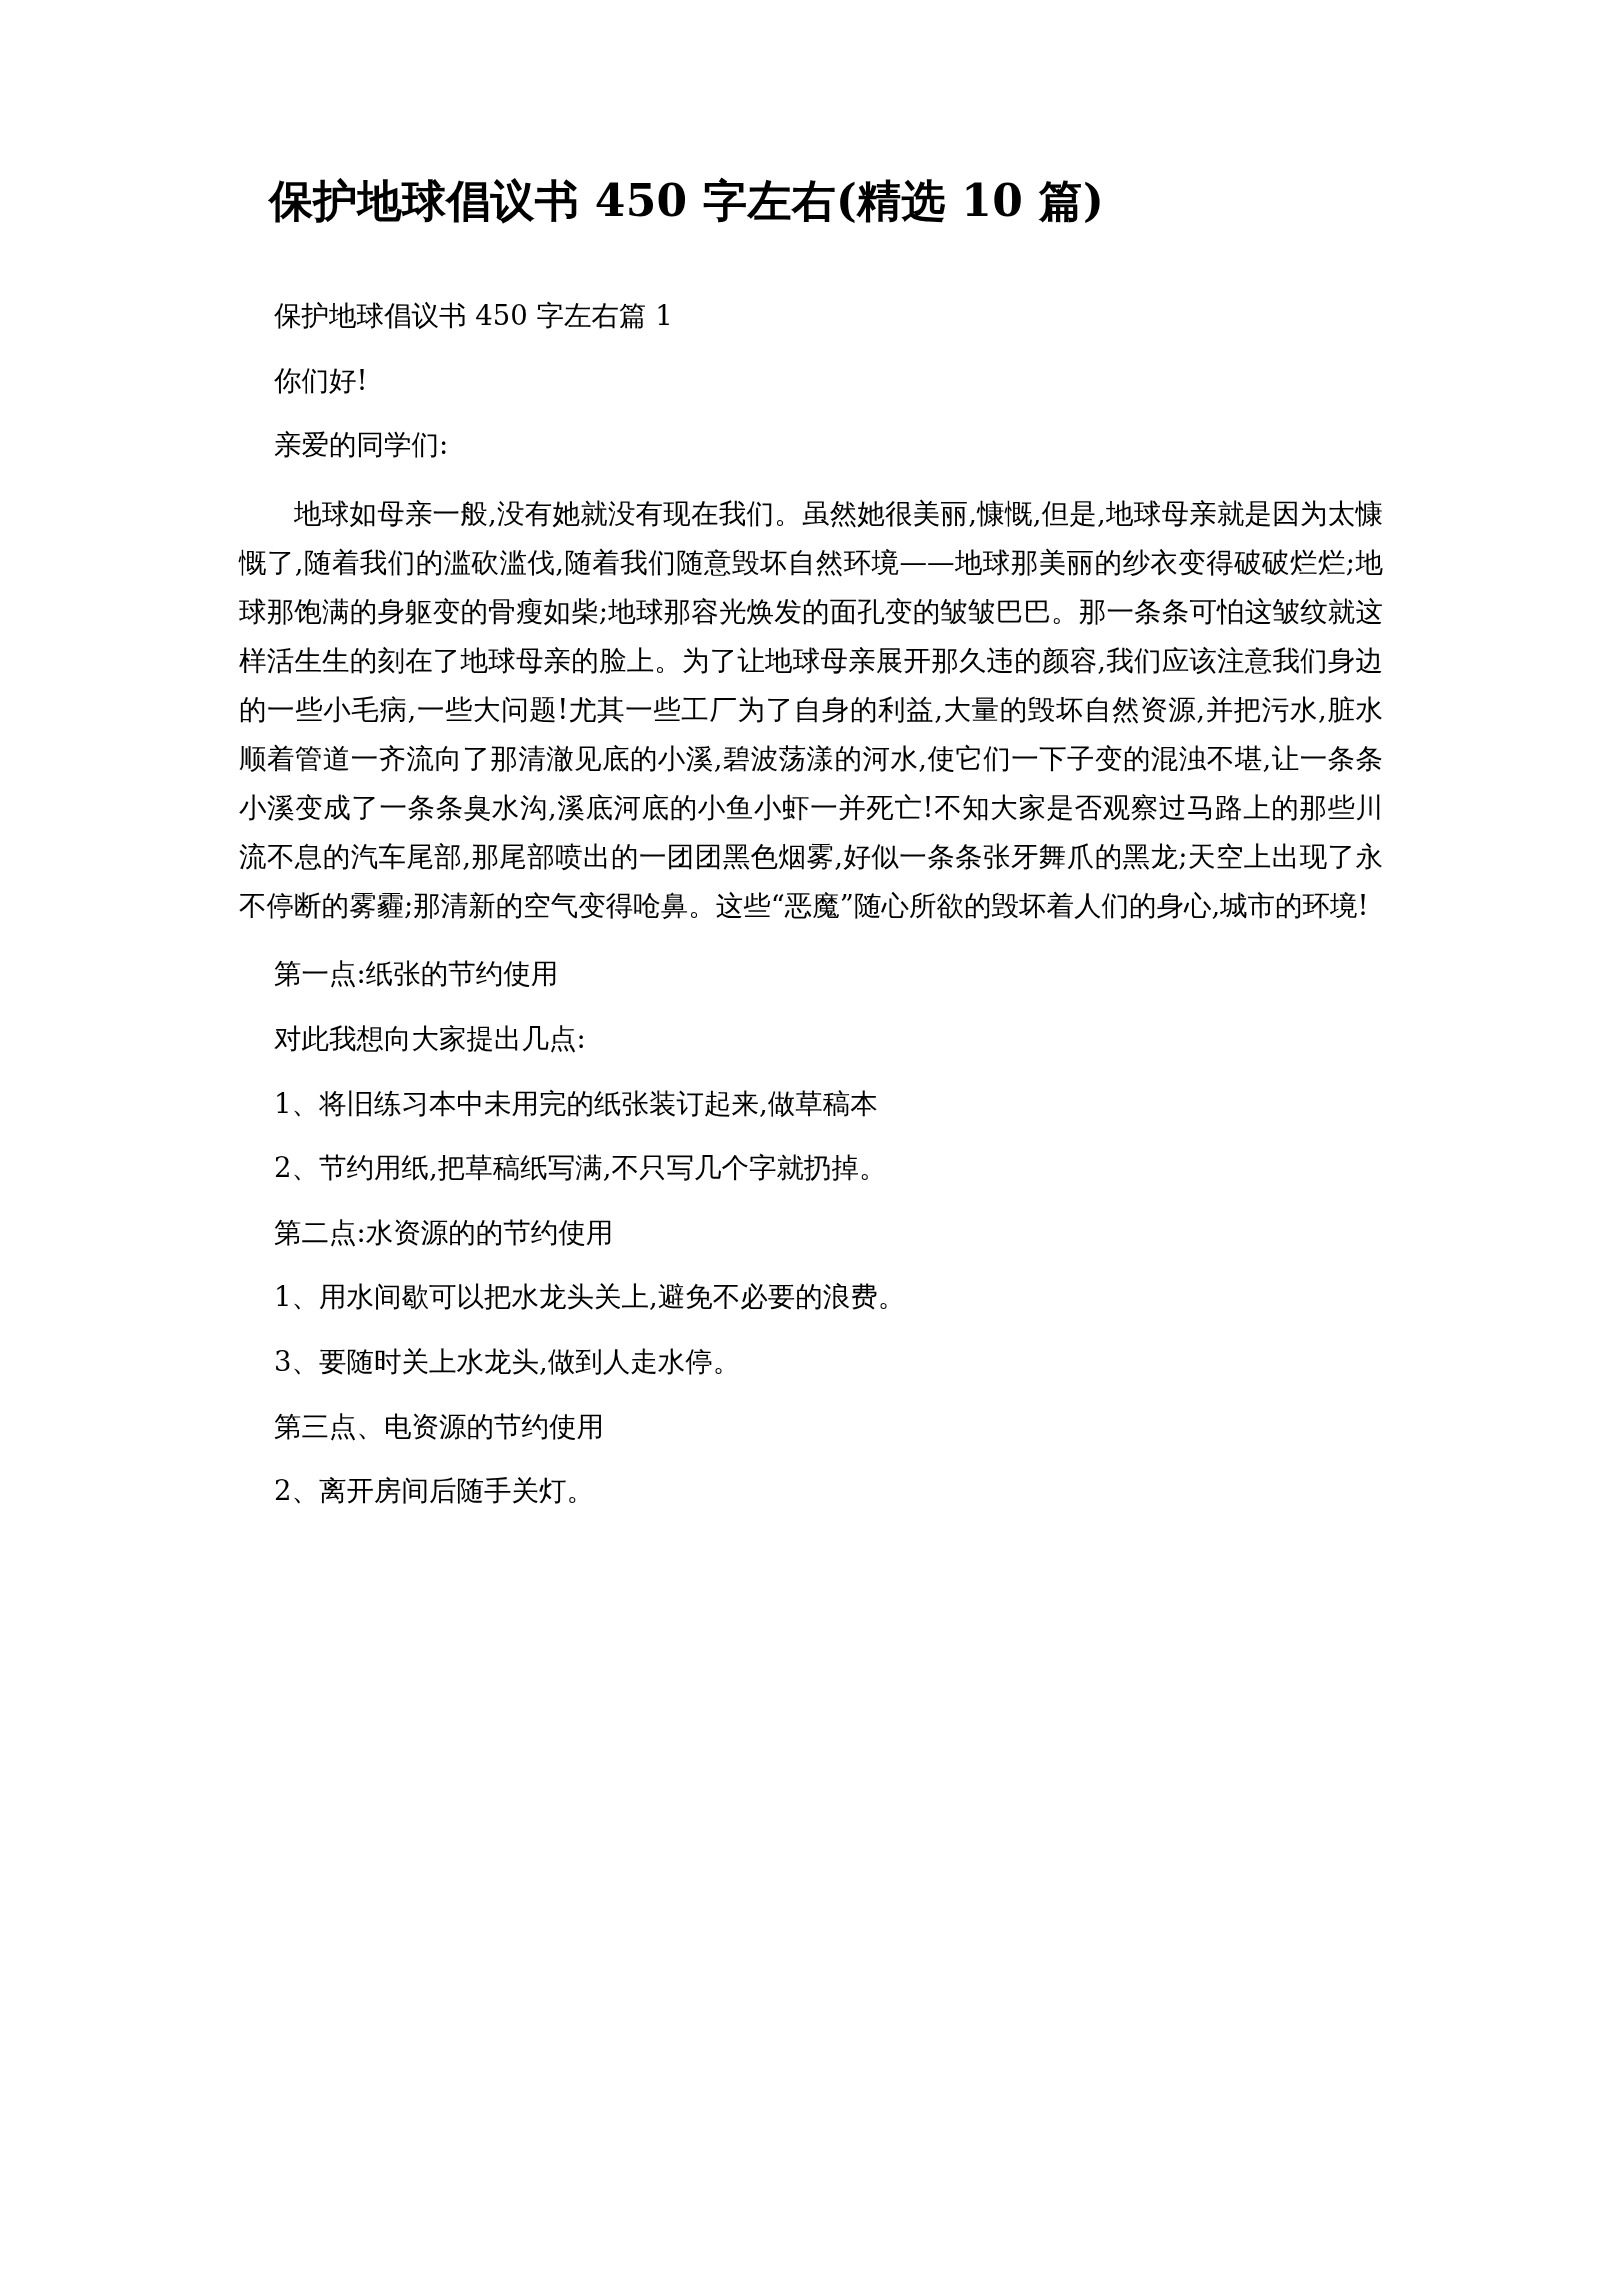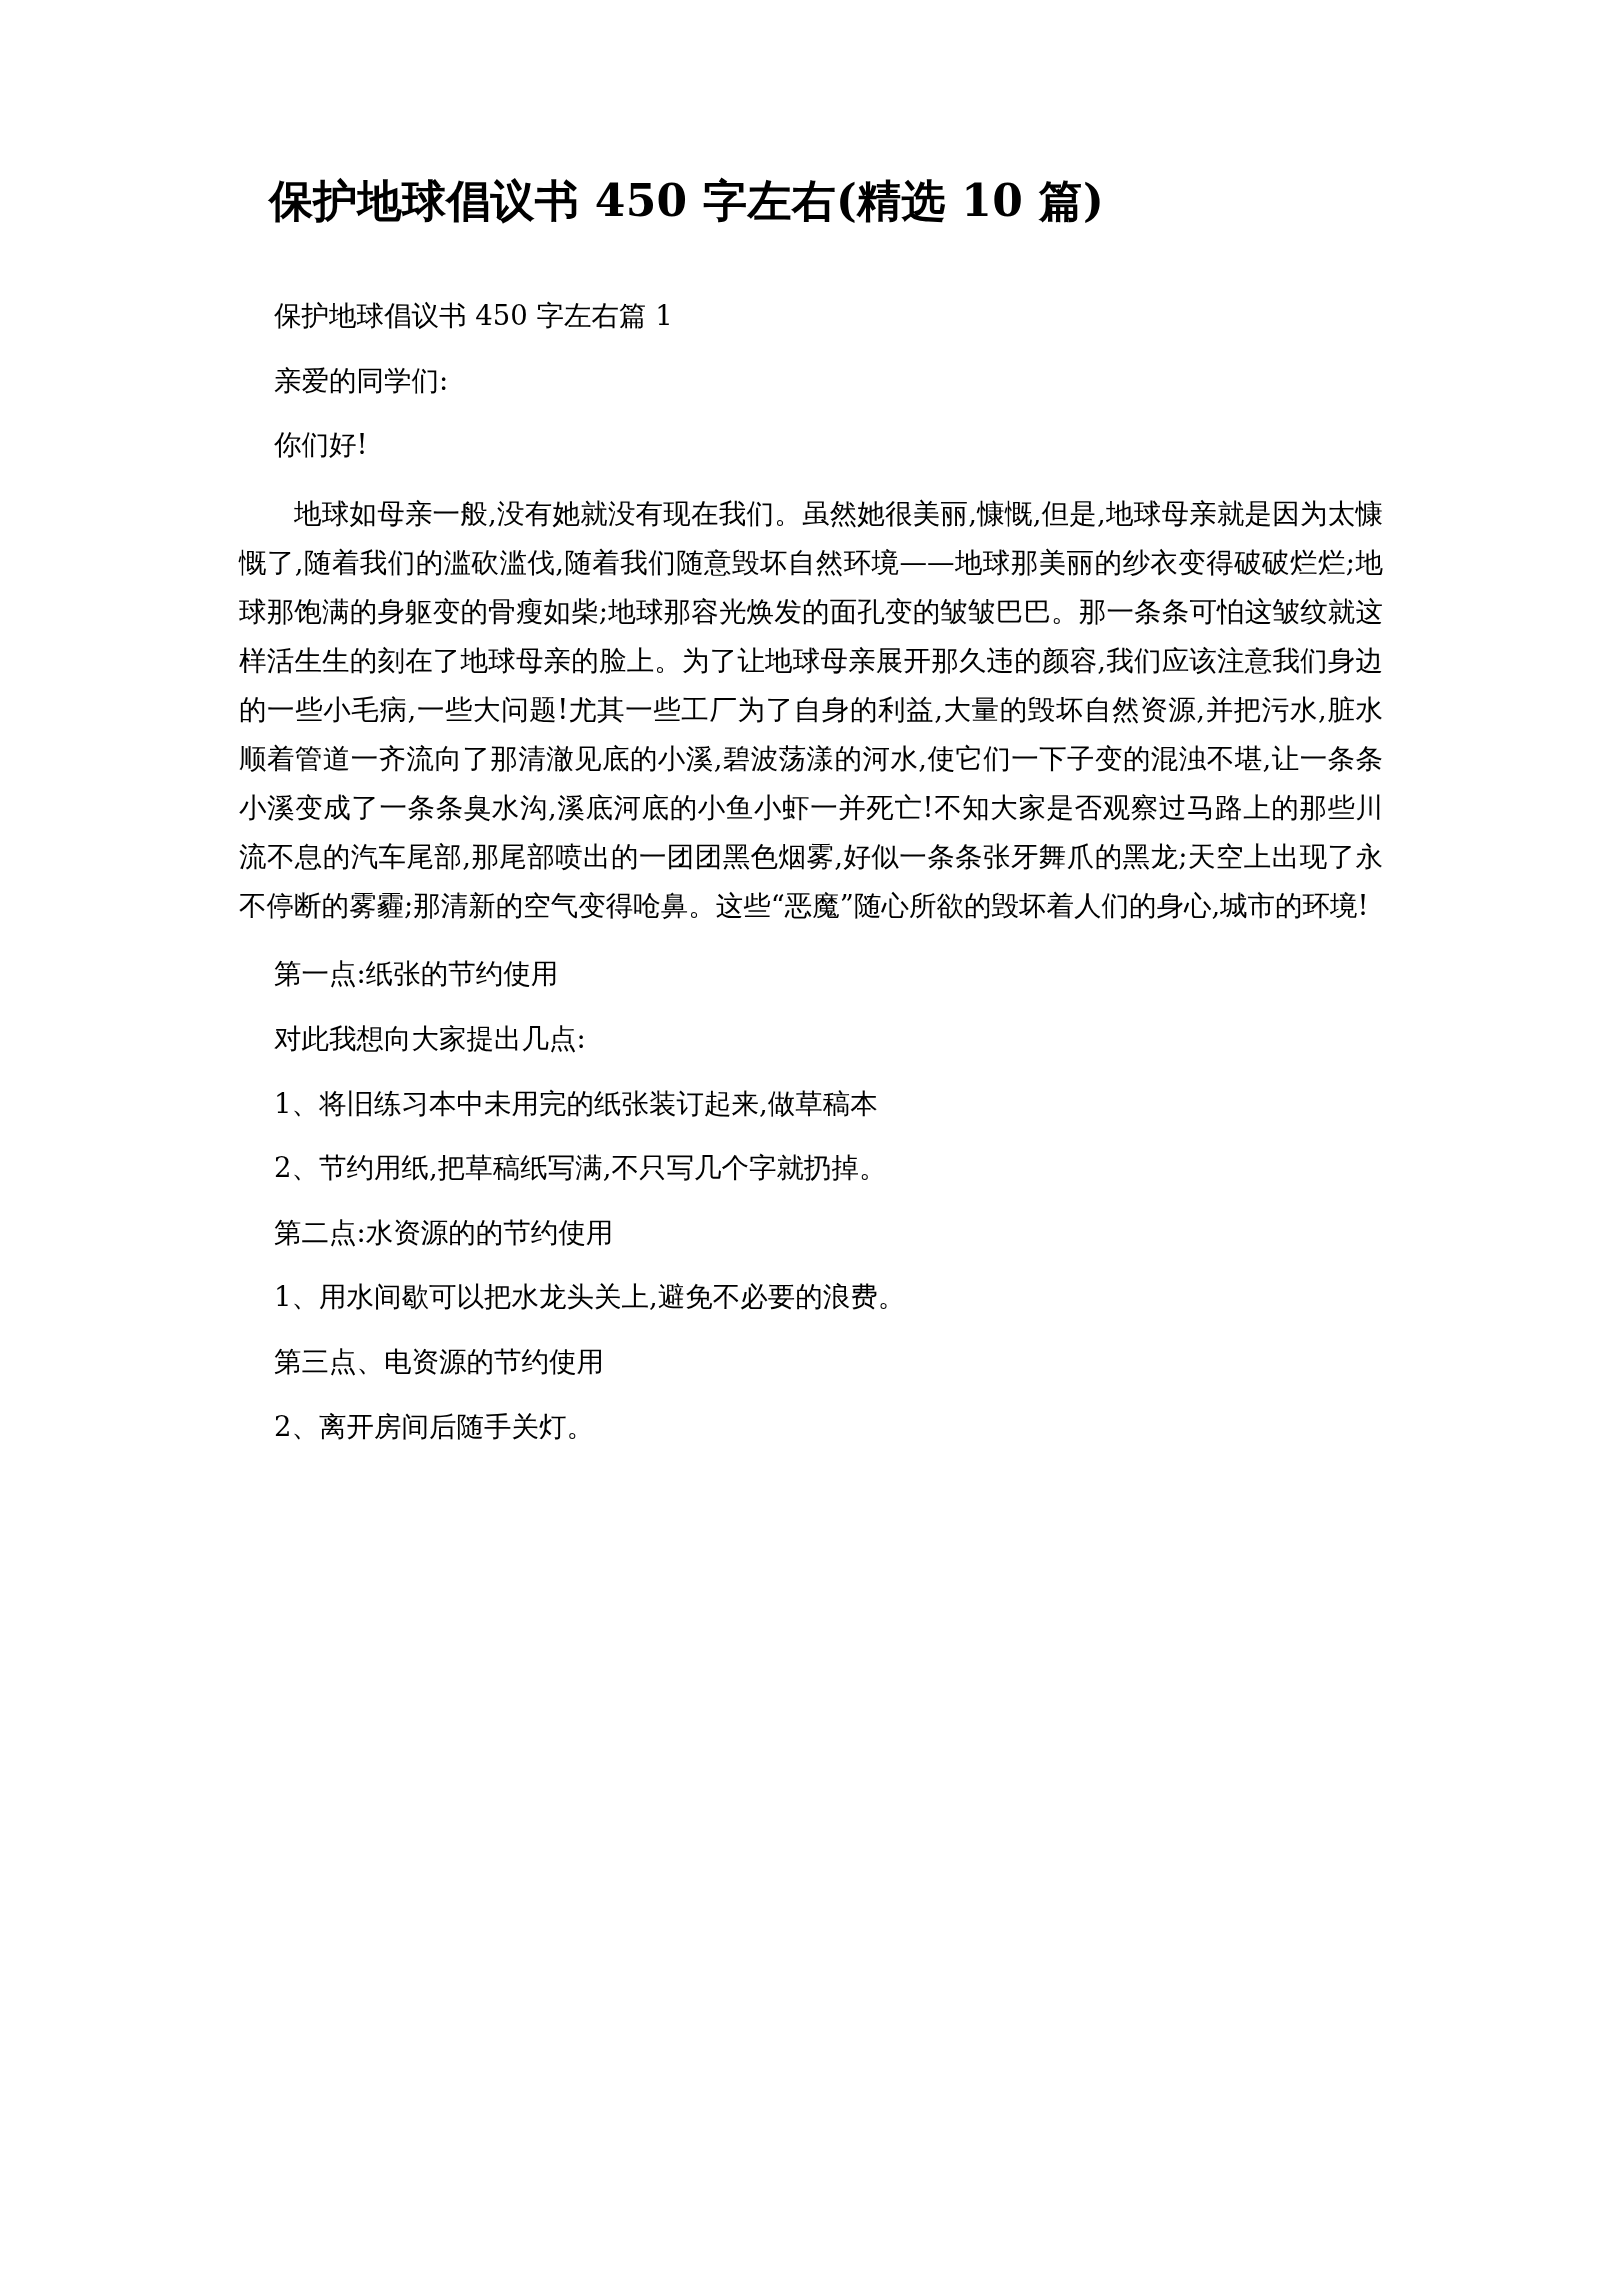--- a/index.html
+++ b/index.html
@@ -75,33 +75,34 @@
 </head>
 <body>
 
 <div class="page">
   <div class="content">
 
     <h1 class="doc-title">保护地球倡议书 450 字左右(精选 10 篇)</h1>
 
     <div class="line">保护地球倡议书 450 字左右篇 1</div>
 
+    <div class="line">你们好!</div>
+
     <div class="line">亲爱的同学们:</div>
-
-    <div class="line">你们好!</div>
 
     <p class="para">地球如母亲一般,没有她就没有现在我们。虽然她很美丽,慷慨,但是,地球母亲就是因为太慷慨了,随着我们的滥砍滥伐,随着我们随意毁坏自然环境——地球那美丽的纱衣变得破破烂烂;地球那饱满的身躯变的骨瘦如柴;地球那容光焕发的面孔变的皱皱巴巴。那一条条可怕这皱纹就这样活生生的刻在了地球母亲的脸上。为了让地球母亲展开那久违的颜容,我们应该注意我们身边的一些小毛病,一些大问题!尤其一些工厂为了自身的利益,大量的毁坏自然资源,并把污水,脏水顺着管道一齐流向了那清澈见底的小溪,碧波荡漾的河水,使它们一下子变的混浊不堪,让一条条小溪变成了一条条臭水沟,溪底河底的小鱼小虾一并死亡!不知大家是否观察过马路上的那些川流不息的汽车尾部,那尾部喷出的一团团黑色烟雾,好似一条条张牙舞爪的黑龙;天空上出现了永不停断的雾霾;那清新的空气变得呛鼻。这些“恶魔”随心所欲的毁坏着人们的身心,城市的环境!</p>
 
     <div class="line">第一点:纸张的节约使用</div>
 
     <div class="line">对此我想向大家提出几点:</div>
     <div class="line">1、将旧练习本中未用完的纸张装订起来,做草稿本</div>
     <div class="line">2、节约用纸,把草稿纸写满,不只写几个字就扔掉。</div>
 
     <div class="line">第二点:水资源的的节约使用</div>
     <div class="line">1、用水间歇可以把水龙头关上,避免不必要的浪费。</div>
+    <div class="line">3、要随时关上水龙头,做到人走水停。</div>
 
     <div class="line">第三点、电资源的节约使用</div>
     <div class="line">2、离开房间后随手关灯。</div>
 
   </div>
 </div>
 
 
 </body></html>

